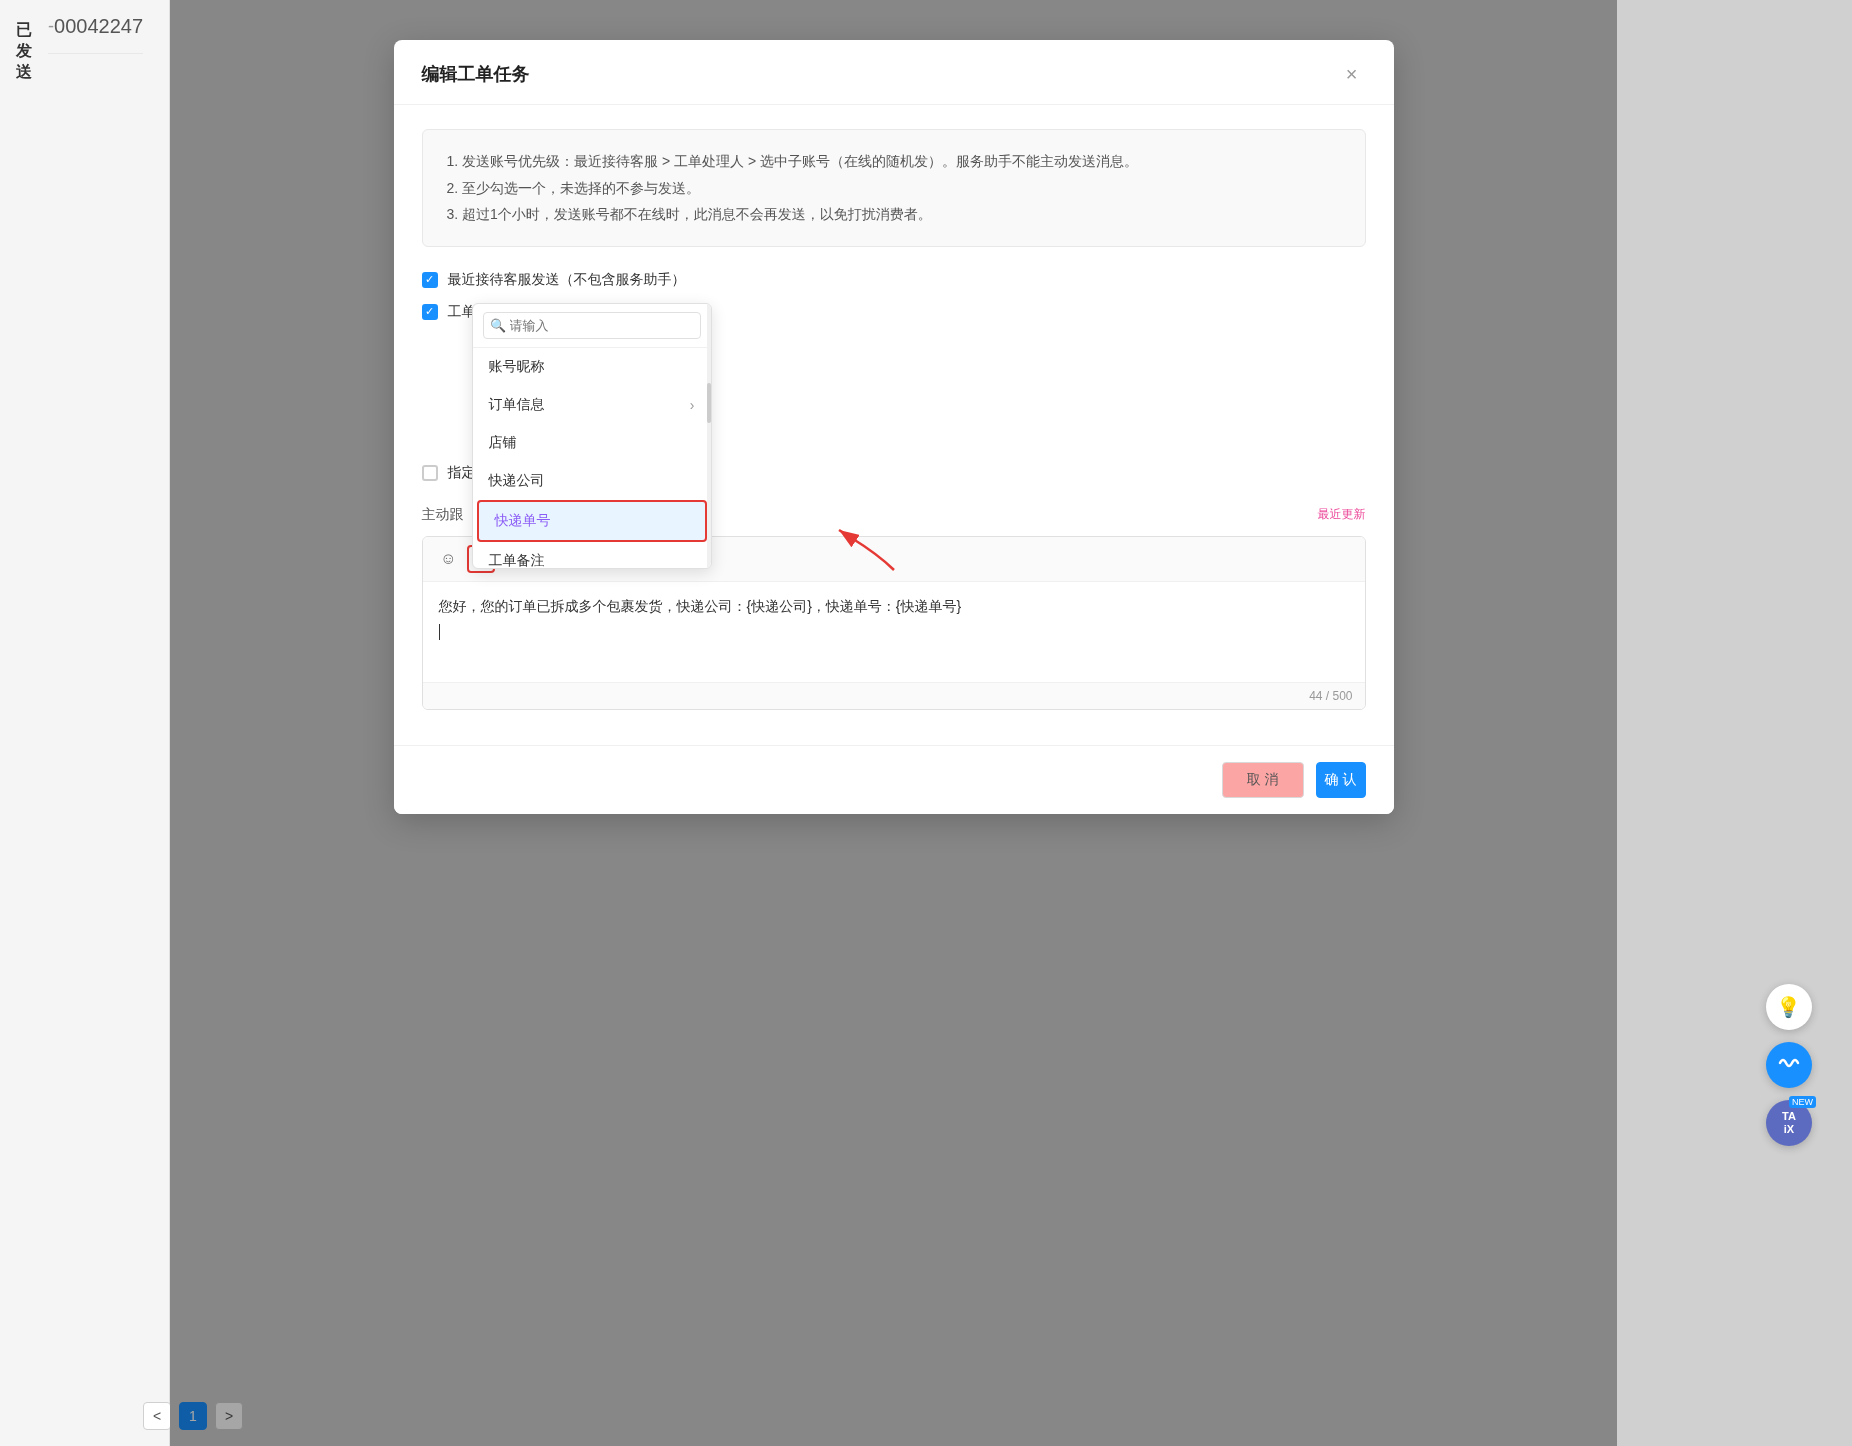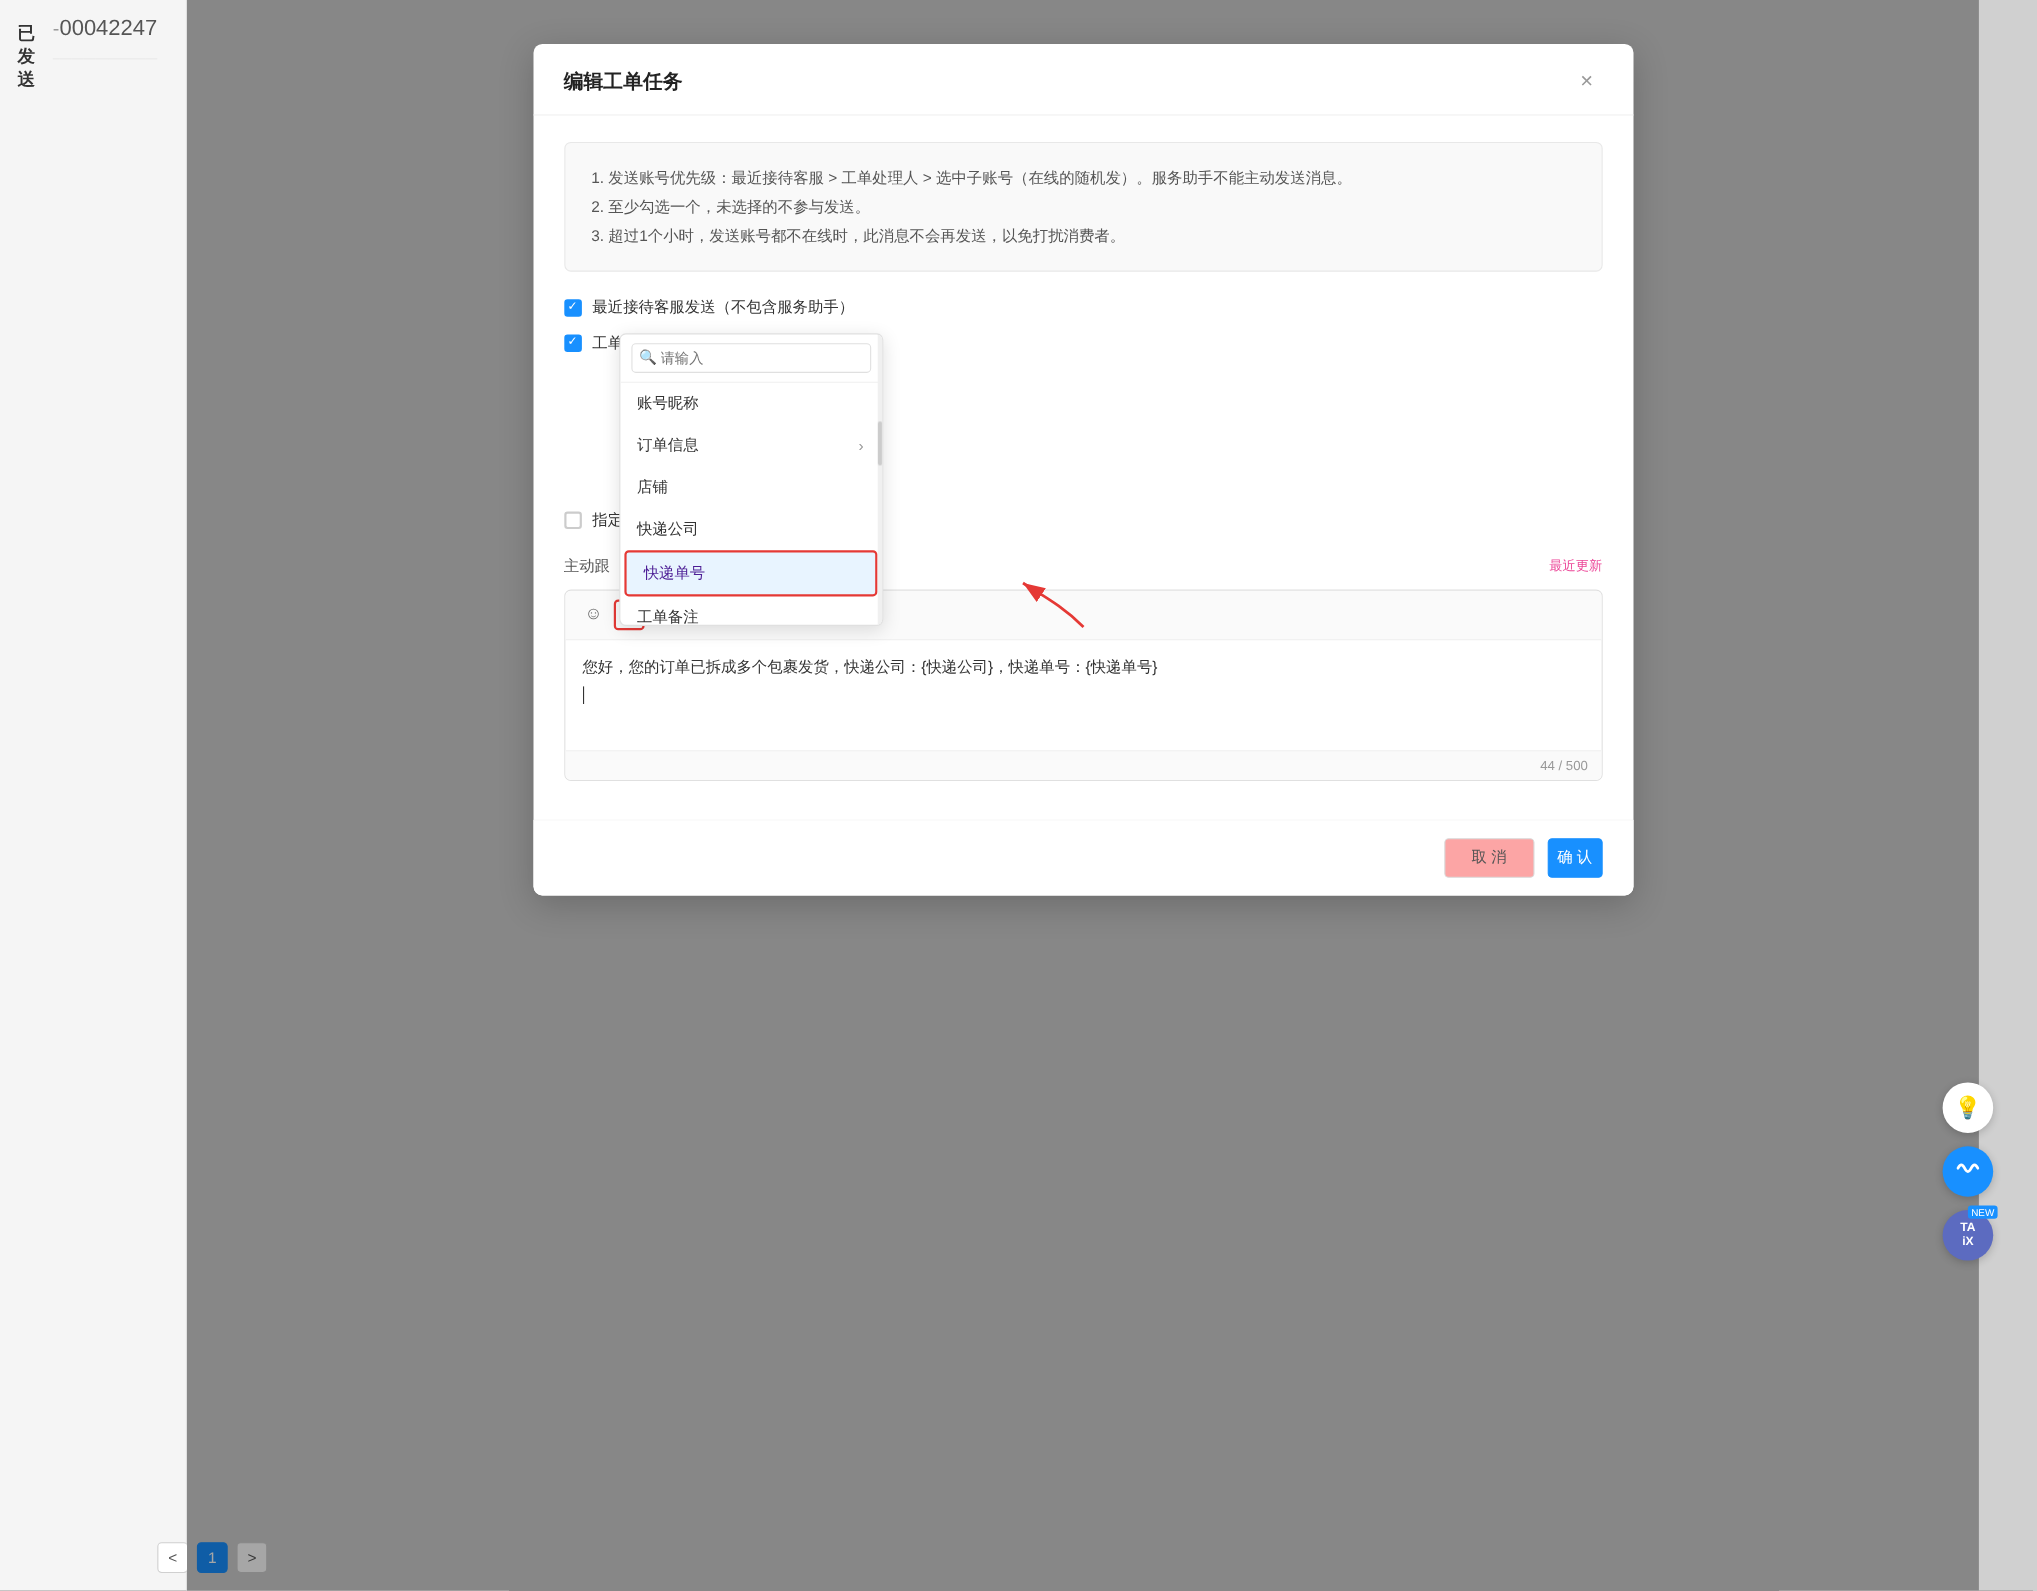--- a/index.html
+++ b/index.html
@@ -68,21 +68,21 @@
     .page-btn.active {
       background: #1890ff;
       color: #fff;
       border-color: #1890ff;
     }
 
     
     .modal-overlay {
       position: absolute;
       left: 170px; top: 0;
-      width: 1629px;
+      width: 1447px;
       height: 1446px;
       background: rgba(0,0,0,0.35);
       display: flex;
       align-items: flex-start;
       justify-content: center;
       padding-top: 40px;
     }
 
     
     .modal {
@@ -199,21 +199,21 @@
       display: flex;
       align-items: center;
       justify-content: space-between;
       padding: 10px 16px;
       font-size: 14px;
       color: #333;
       cursor: pointer;
     }
     .dropdown-item.highlighted {
       background: #e8f4ff;
-      color: #4c1d95;
+      color: #8b5cf6;
     }
     .dropdown-scroll {
       max-height: 220px;
       overflow-y: auto;
       text-align: center;
     }
     .dropdown-scroll::-webkit-scrollbar {
       width: 4px;
     }
     .dropdown-scroll::-webkit-scrollbar-thumb {

